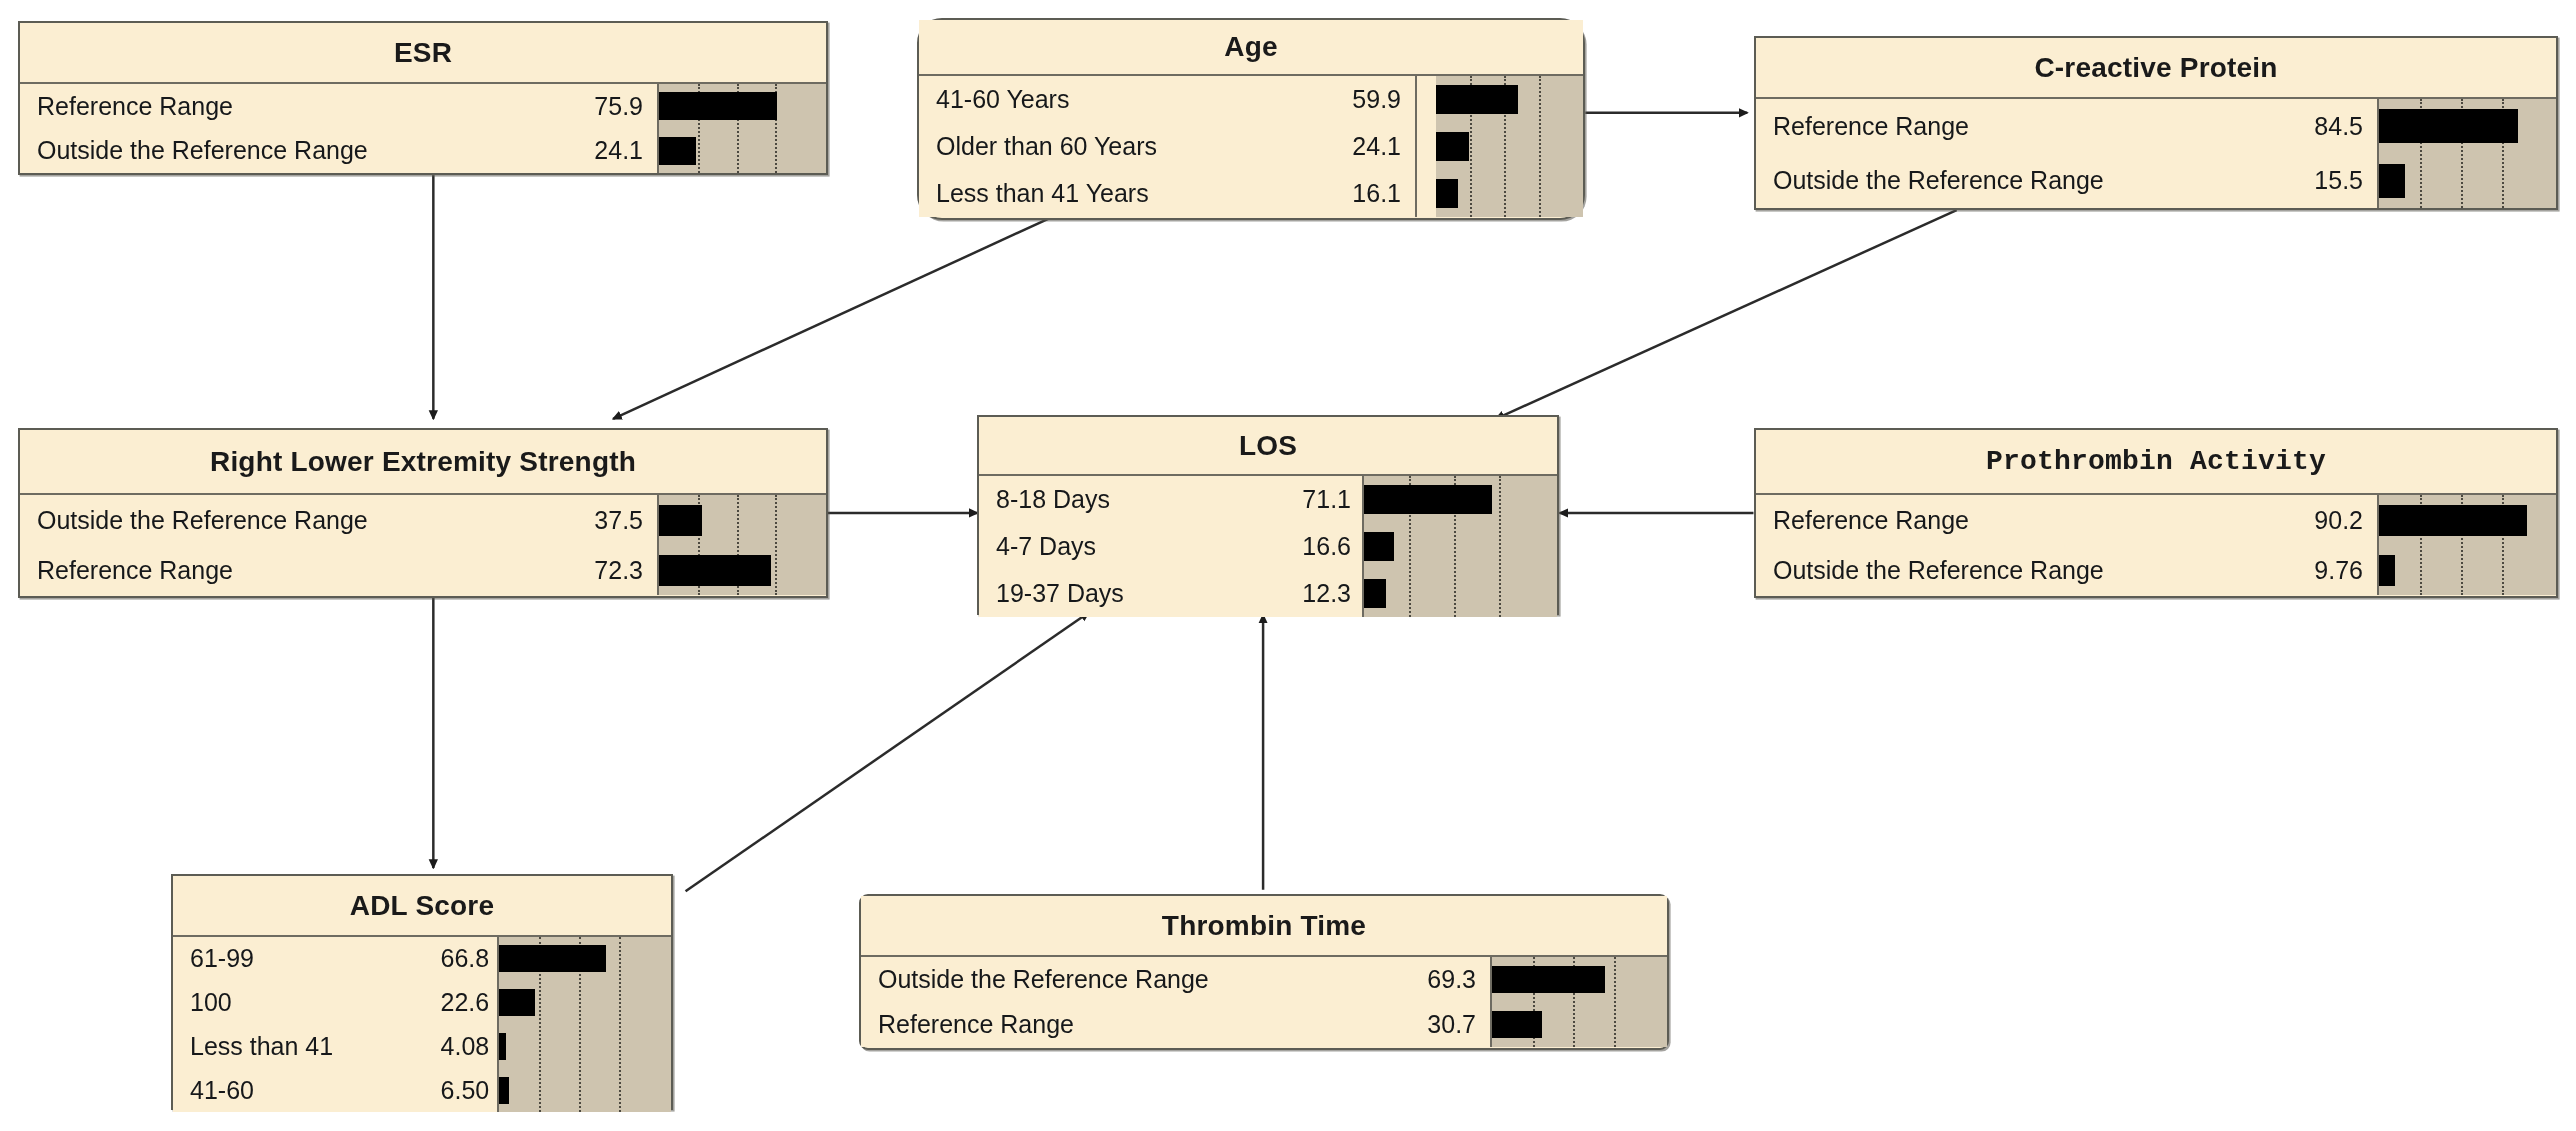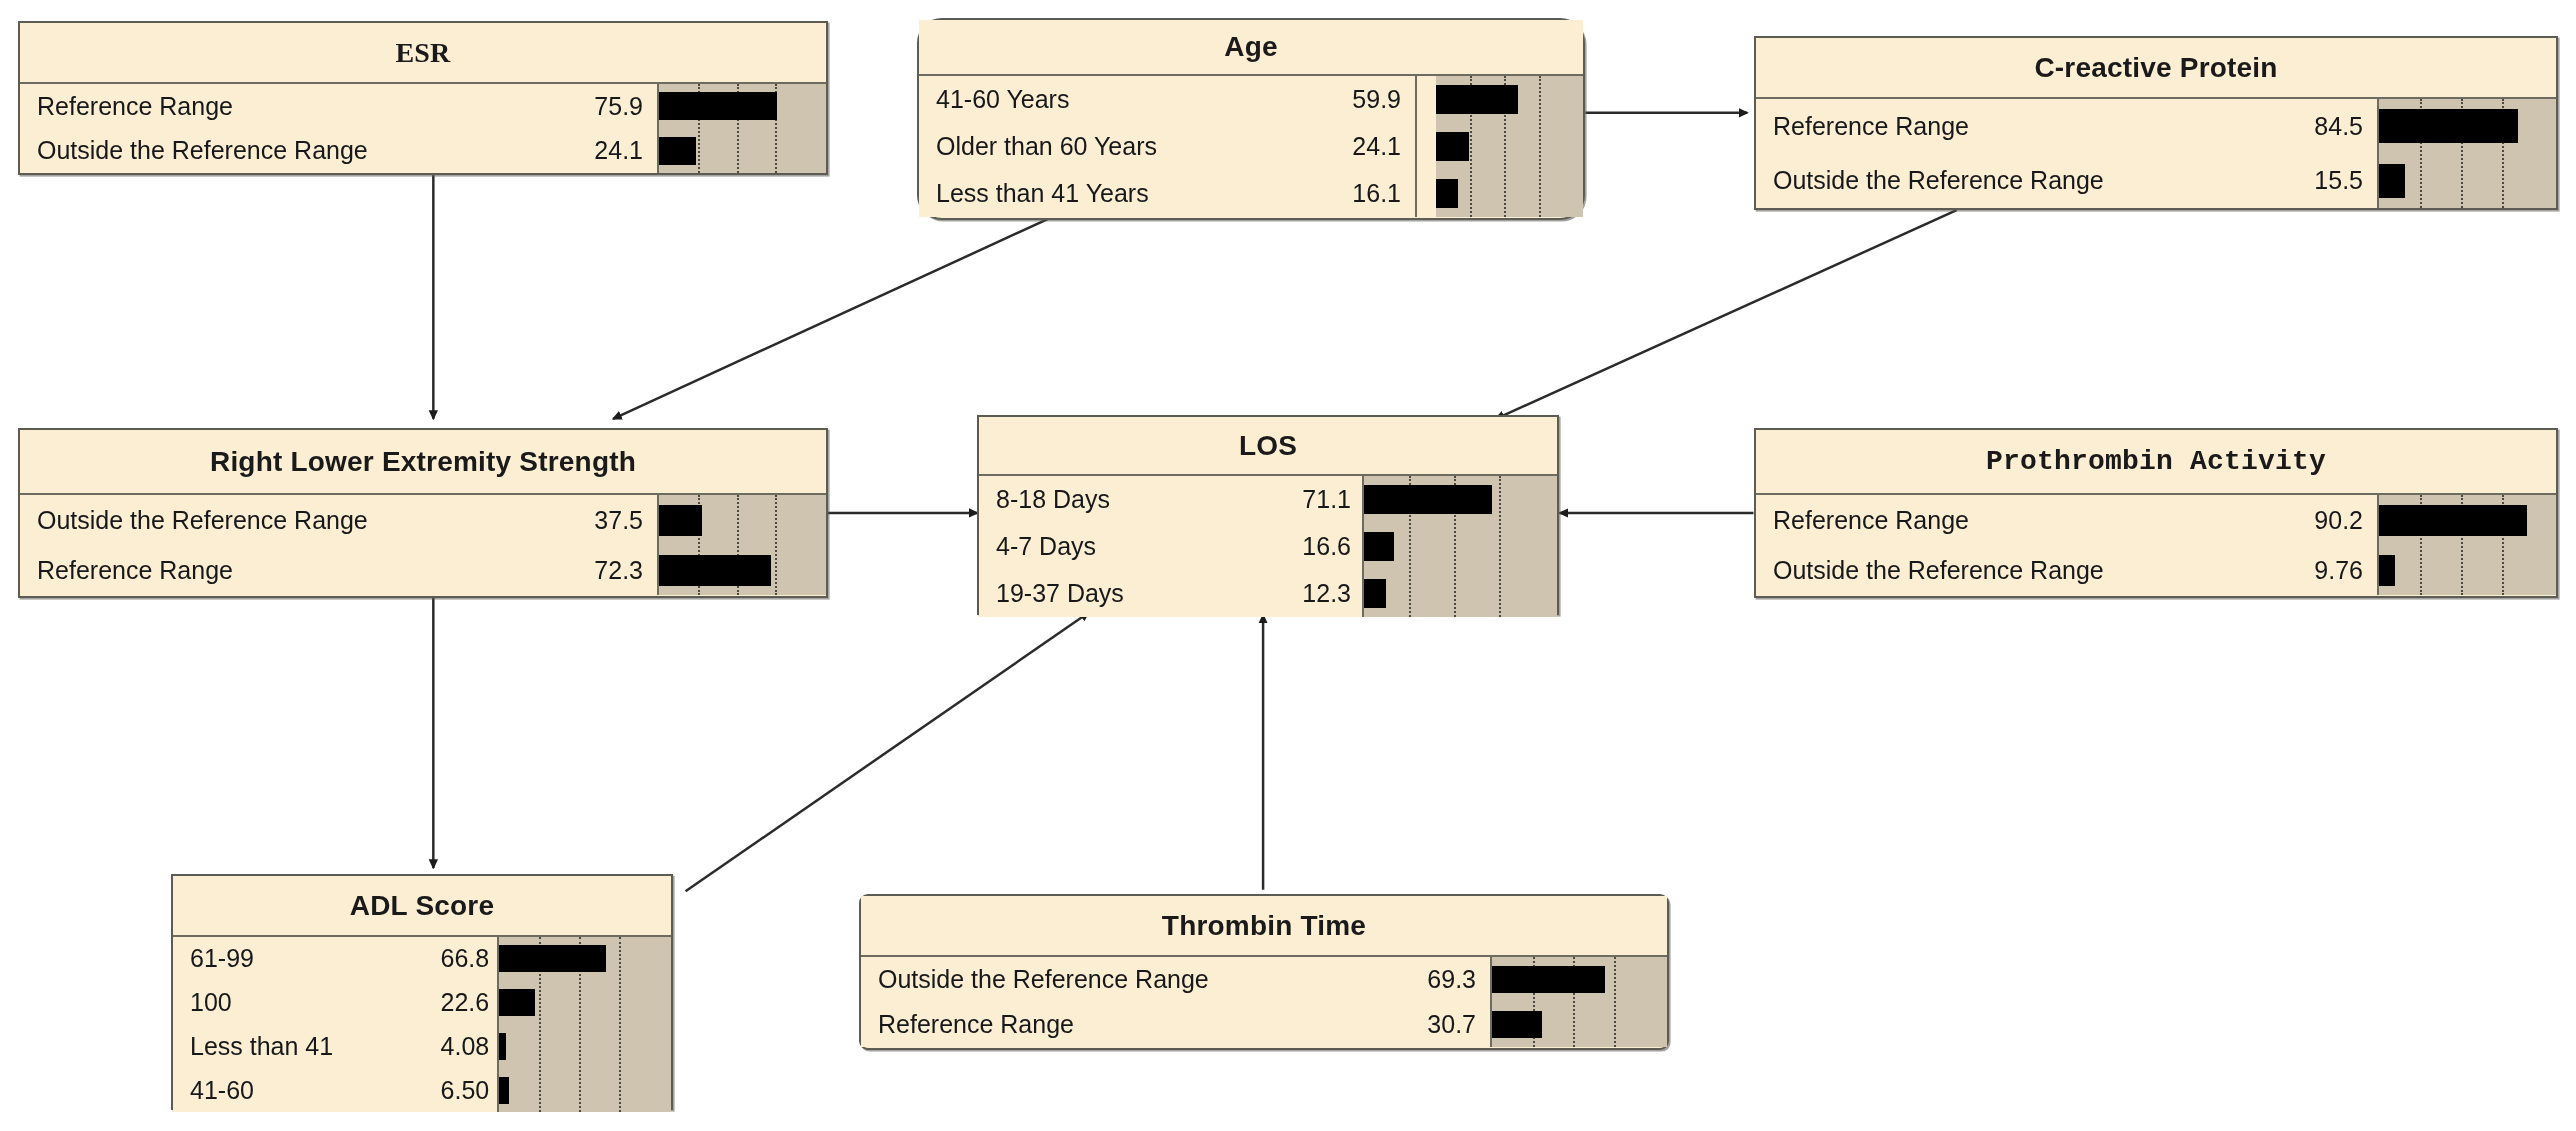--- a/index.html
+++ b/index.html
@@ -73,21 +73,21 @@
       <line x1="2513" y1="270" x2="1921" y2="538"></line>
       <line x1="1063" y1="659" x2="1255" y2="659"></line>
       <line x1="556" y1="768" x2="556" y2="1115"></line>
       <line x1="2252" y1="659" x2="2003" y2="659"></line>
       <line x1="880" y1="1145" x2="1398" y2="787"></line>
       <line x1="1622" y1="1143" x2="1622" y2="790"></line>
     </g>
   </svg>
 
   <div class="node" style="left:18px;top:21px;width:810px;height:154px;">
-    <div class="node-title" style="height:61px;font-size:28px;font-family:Liberation Serif, serif;">ESR</div>
+    <div class="node-title" style="height:61px;font-size:28px;">ESR</div>
     <div class="node-body" style="height:89px;">
       <div class="rows" style="width:639px;">
         <div class="row" style="height:50%;padding:0 14px 0 17px;font-size:25px;">
           <span class="row-label">Reference Range</span>
           <span class="row-value">75.9</span>
         </div>
         <div class="row" style="height:50%;padding:0 14px 0 17px;font-size:25px;">
           <span class="row-label">Outside the Reference Range</span>
           <span class="row-value">24.1</span>
         </div>

